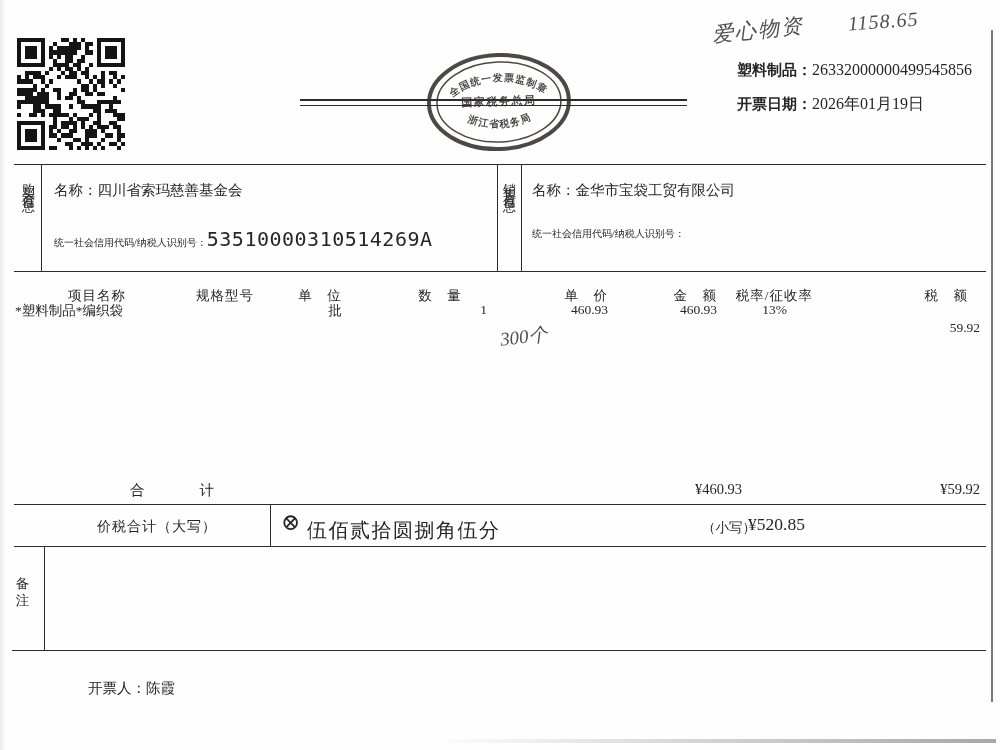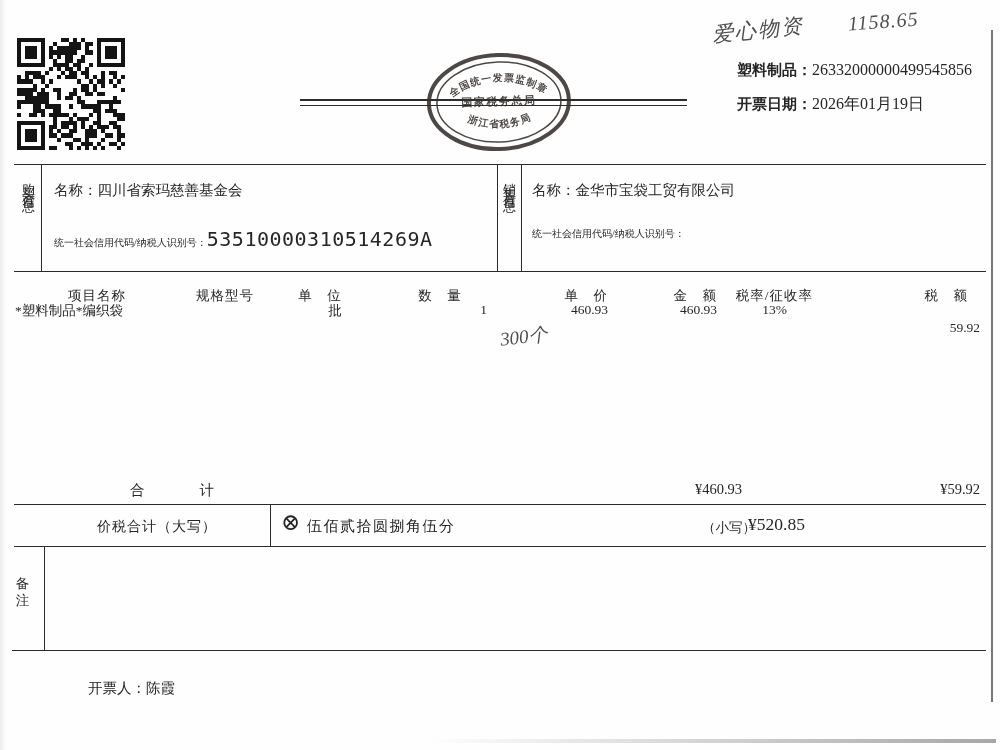--- a/index.html
+++ b/index.html
@@ -43,21 +43,21 @@
   .th,.td{font-size:13.5px;white-space:nowrap;}
   .th{letter-spacing:1px;}
   .r{text-align:right;}
   .c{text-align:center;}
   .hqty{left:500px;top:324px;font-size:19px;transform:rotate(-7deg);color:#4f4f4f;font-style:italic;}
   .heji{letter-spacing:55px;font-size:14.5px;}
   .hline{height:0;border-top:1.8px solid #2b2b2b;}
   .sum{font-size:14.5px;}
   .gt-lab{font-size:14px;letter-spacing:1px;}
   .gt-sym{font-size:23px;line-height:1;}
-  .gt-words{font-size:15px;letter-spacing:1.5px;}
+  .gt-words{font-size:20px;letter-spacing:1.5px;}
   .gt-small{font-size:13.5px;margin-left:9px;}
   .gt-amt{font-size:17.5px;}
   .vline{width:0;border-left:1.4px solid #2b2b2b;}
   .remarks-lab{left:13px;top:566px;height:70px;writing-mode:vertical-rl;text-orientation:upright;font-size:13.5px;letter-spacing:16px;}
   .issuer{left:88px;top:679px;font-size:14.5px;}
 </style>
 </head>
 <body>
 
 <div class="page">

